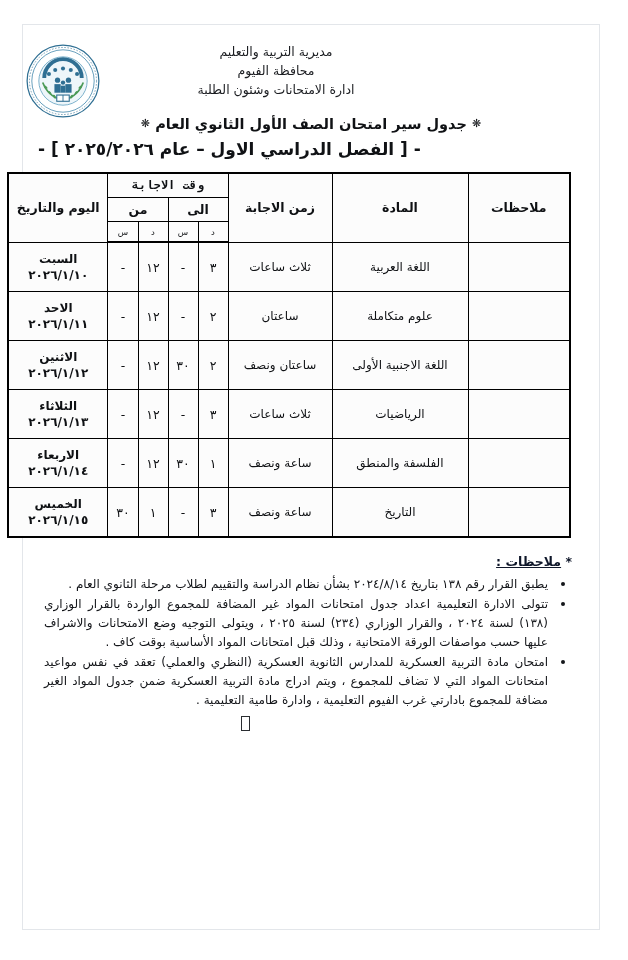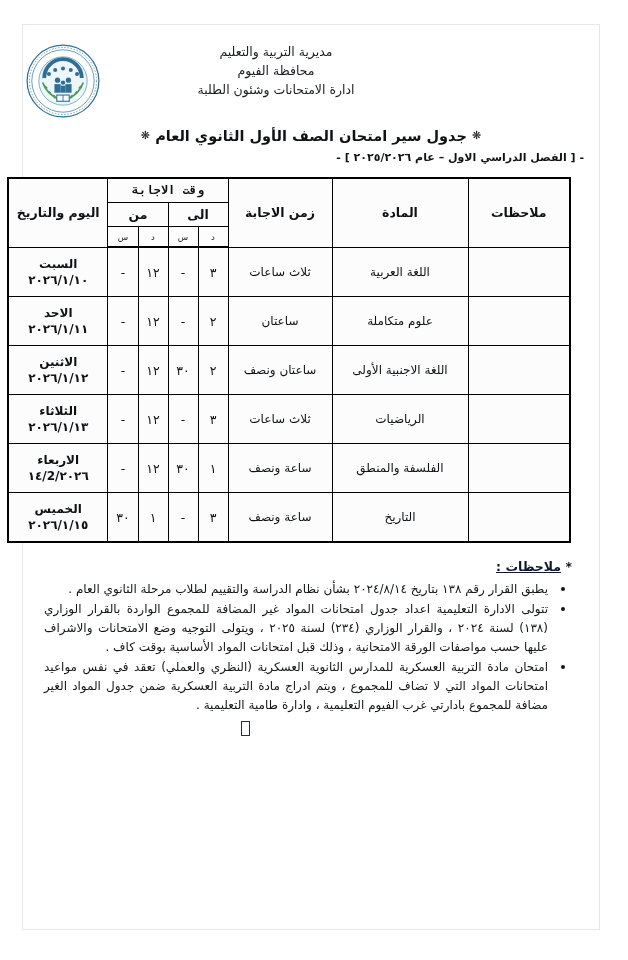--- a/index.html
+++ b/index.html
@@ -94,26 +94,26 @@
     color: #1b1d21;
     letter-spacing: 0.2px;
   }
 
   
   .title-main {
     text-align: center;
     font-size: 14.5px;
     font-weight: bold;
     color: #101215;
-    margin-top: 12px;
+    margin-top: 0;
     letter-spacing: 0.1px;
   }
   .title-sub {
-    text-align: right;
-    font-size: 11px;
+    text-align: left;
+    font-size: 17px;
     font-weight: bold;
     color: #101215;
     margin-top: 7px;
   }
   .ast { font-size: 11px; vertical-align: 2px; }
 
   
   .table-wrap {
     margin-top: 13px;
     padding-right: 13px;
@@ -360,21 +360,21 @@
         <tr>
           <td></td>
           <td>الفلسفة والمنطق</td>
           <td>ساعة ونصف</td>
           <td class="num">١</td>
           <td class="num">٣٠</td>
           <td class="num">١٢</td>
           <td class="num">-</td>
           <td class="daycell">
             <div>الاربعاء</div>
-            <div>٢٠٢٦/2/١٤</div>
+            <div>٢٠٢٦/١/١٤</div>
           </td>
         </tr>
         <tr>
           <td></td>
           <td>التاريخ</td>
           <td>ساعة ونصف</td>
           <td class="num">٣</td>
           <td class="num">-</td>
           <td class="num">١</td>
           <td class="num">٣٠</td>

